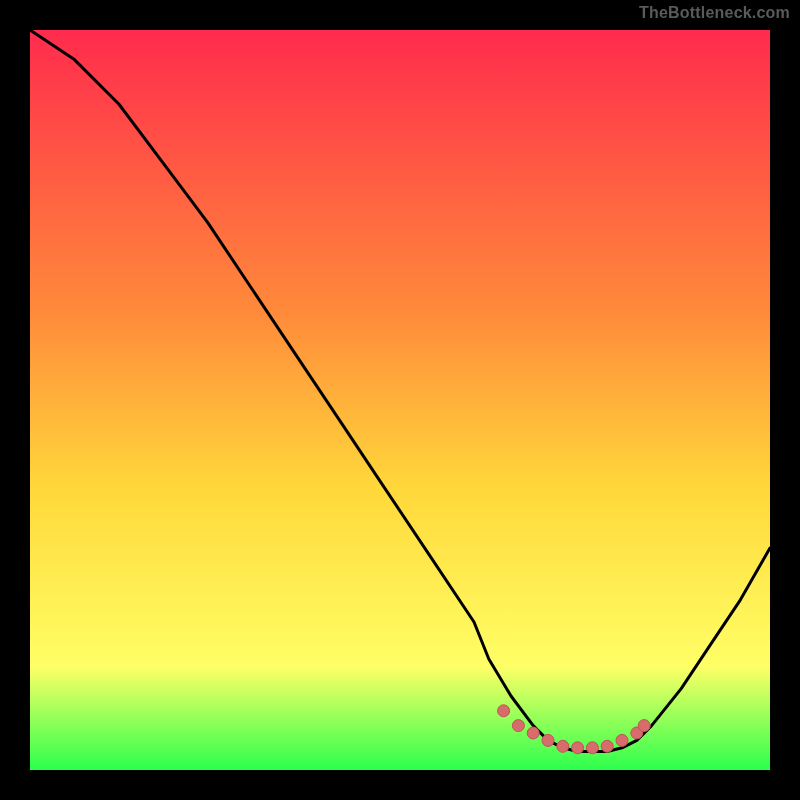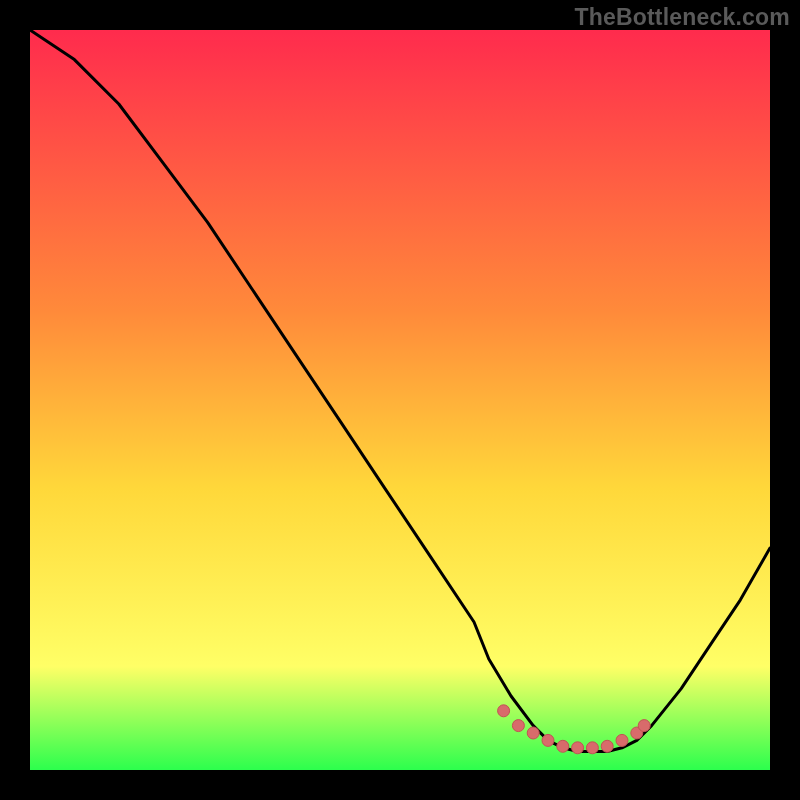--- a/index.html
+++ b/index.html
@@ -15,21 +15,21 @@
     position: relative;
     width: 800px;
     height: 800px;
     background: #000;
   }
   .watermark {
     position: absolute;
     top: 4px;
     right: 10px;
     color: #5a5a5a;
-    font-size: 23px;
+    font-size: 16px;
     font-weight: 600;
     letter-spacing: 0.2px;
   }
   .plot {
     position: absolute;
     left: 30px;
     top: 30px;
     width: 740px;
     height: 740px;
   }

